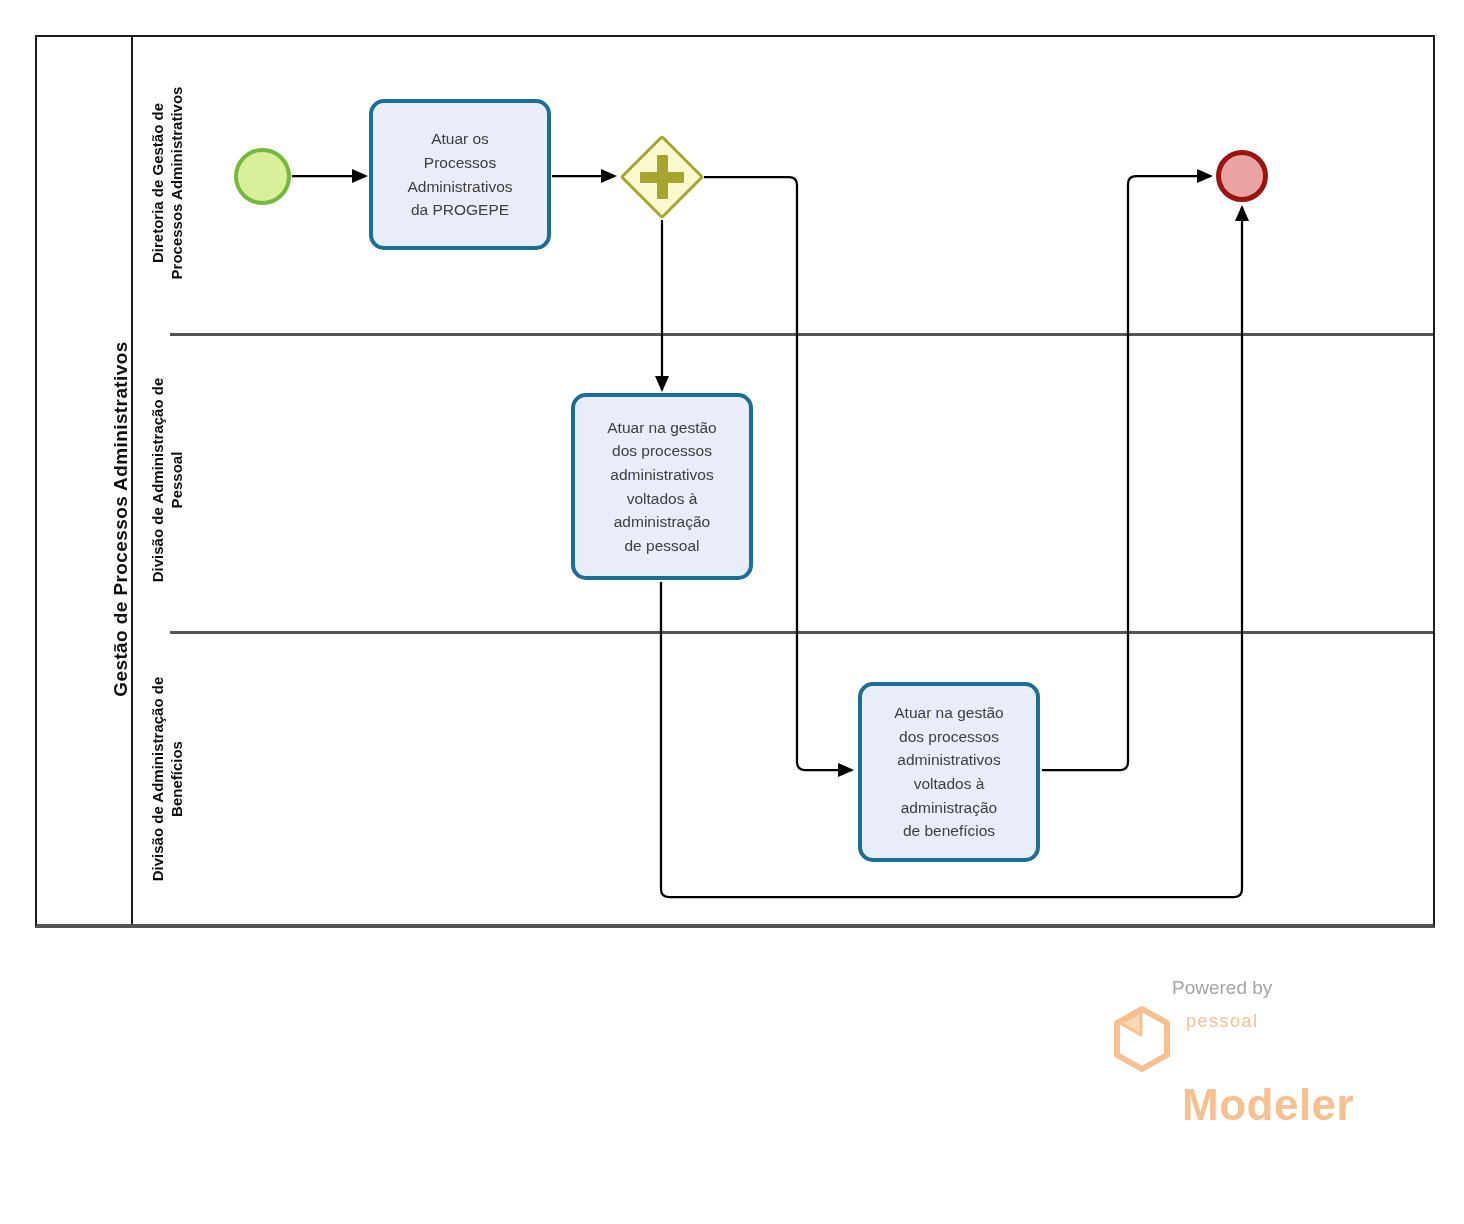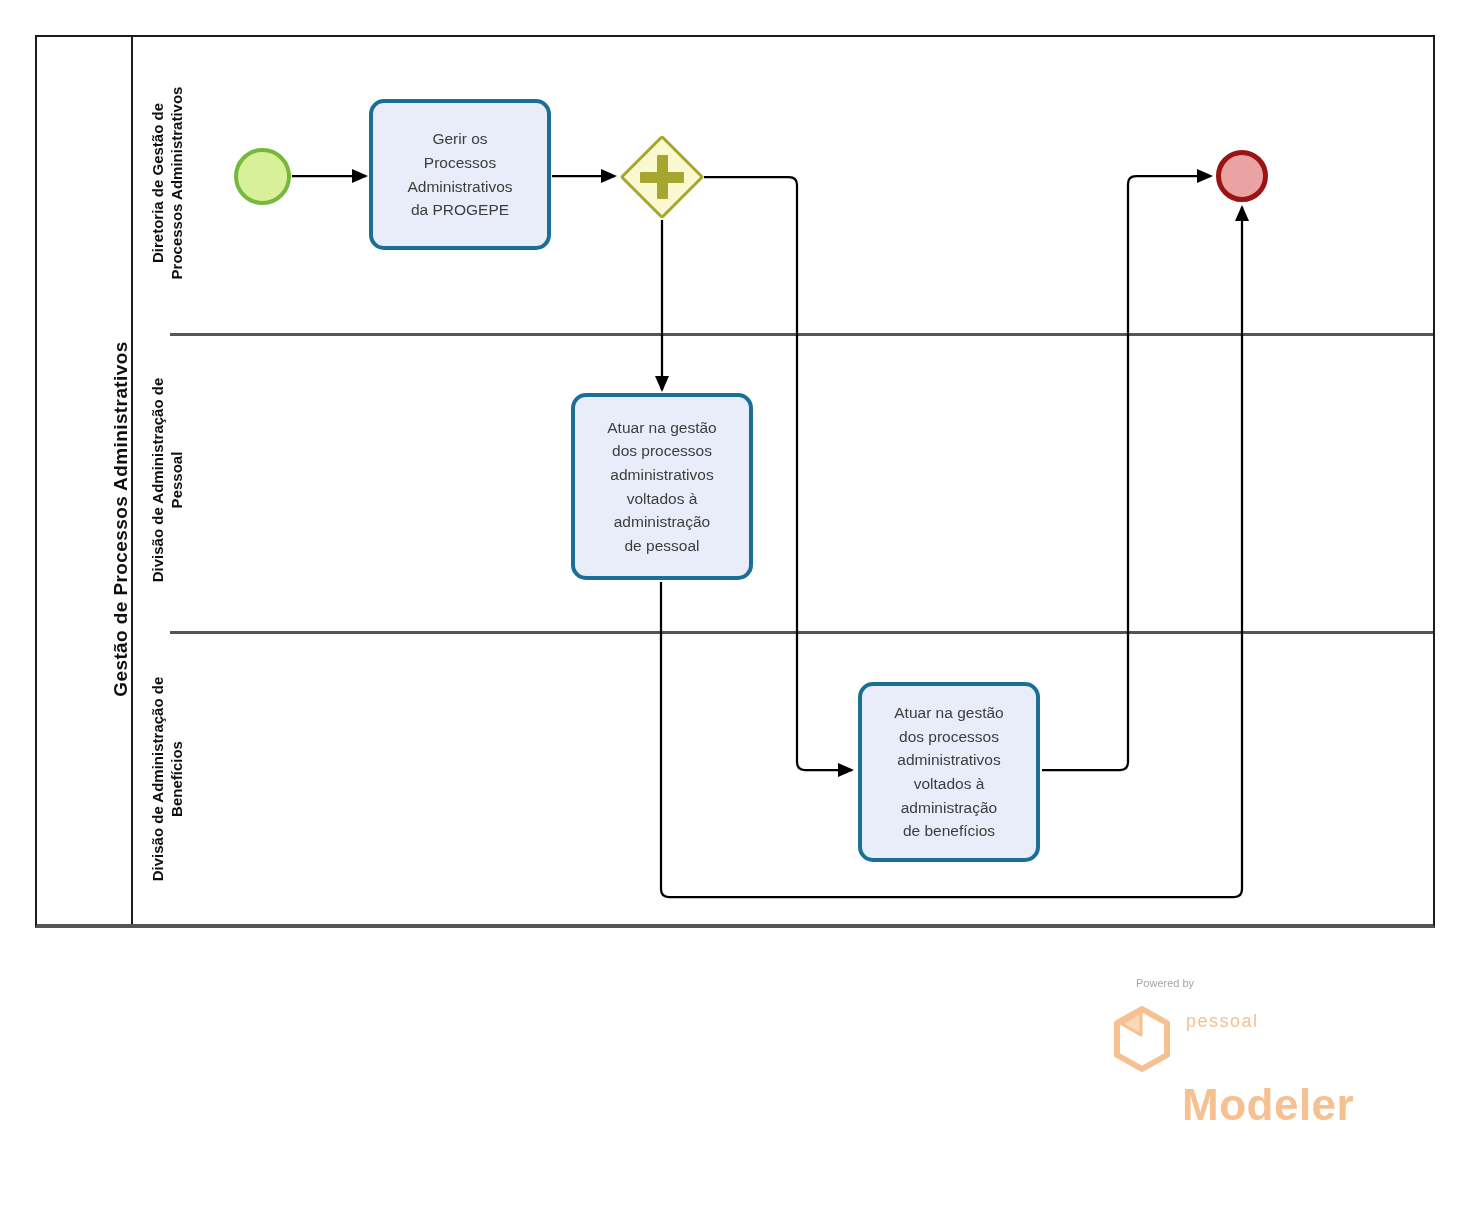--- a/index.html
+++ b/index.html
@@ -57,22 +57,22 @@
   }
   .gw-plus-h,.gw-plus-v{position:absolute;background:var(--gateway-stroke,#a5a52f);border-radius:1px;}
   .gw-plus-h{left:640px;top:171.5px;width:44px;height:11px;}
   .gw-plus-v{left:656.5px;top:155px;width:11px;height:44px;}
   
   svg.flows{position:absolute;left:0;top:0;pointer-events:none;}
   .flow{fill:none;stroke:var(--flow,#000);stroke-width:2.25px;}
   .arrowhead{fill:var(--flow,#000);}
   
   .powered-by{
-    position:absolute;left:1136px;top:977px;
-    font-size:11px;color:var(--powered-by-gray,#a5a5a5);
+    position:absolute;left:1172px;top:977px;
+    font-size:19px;color:var(--powered-by-gray,#a5a5a5);
   }
   .logo-icon{position:absolute;left:1112px;top:1006px;}
   .logo-bizagi{
     position:absolute;left:1186px;top:1011px;
     font-size:18px;color:var(--logo-orange,#f6c091);letter-spacing:1.5px;
   }
   .logo-modeler{
     position:absolute;left:1182px;top:1080px;
     font-size:44px;font-weight:700;color:var(--logo-orange,#f6c091);letter-spacing:.5px;
   }
@@ -107,21 +107,21 @@
     <path class="flow" marker-end="url(#arrow)" d="M 292 176 L 366 176"></path>
     <path class="flow" marker-end="url(#arrow)" d="M 552 176 L 615 176"></path>
     <path class="flow" marker-end="url(#arrow)" d="M 662 220 L 662 390"></path>
     <path class="flow" marker-end="url(#arrow)" d="M 704 177 L 789 177 Q 797 177 797 185 L 797 762 Q 797 770 805 770 L 852 770"></path>
     <path class="flow" marker-end="url(#arrow)" d="M 1042 770 L 1120 770 Q 1128 770 1128 762 L 1128 184 Q 1128 176 1136 176 L 1211 176"></path>
     <path class="flow" marker-end="url(#arrow)" d="M 661 582 L 661 889 Q 661 897 669 897 L 1234 897 Q 1242 897 1242 889 L 1242 207"></path>
   </svg>
 
   <div class="event event-start"></div>
 
-  <div class="task" style="left:369px;top:99px;width:182px;height:151px;">Gerir os
+  <div class="task" style="left:369px;top:99px;width:182px;height:151px;">Atuar os
 Processos
 Administrativos
 da PROGEPE</div>
 
   <div class="gateway"></div>
   <div class="gw-plus-h"></div>
   <div class="gw-plus-v"></div>
 
   <div class="task" style="left:571px;top:393px;width:182px;height:187px;">Atuar na gestão
 dos processos

